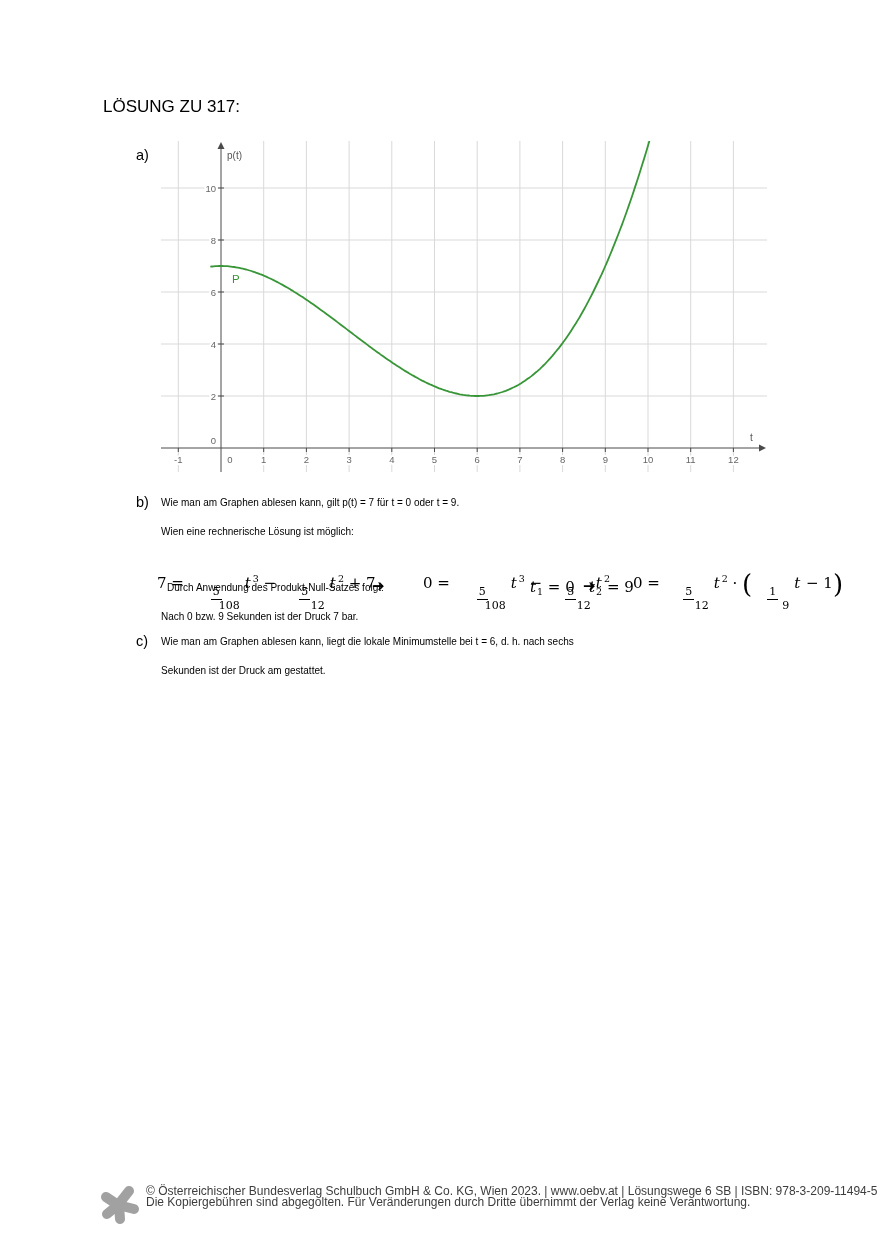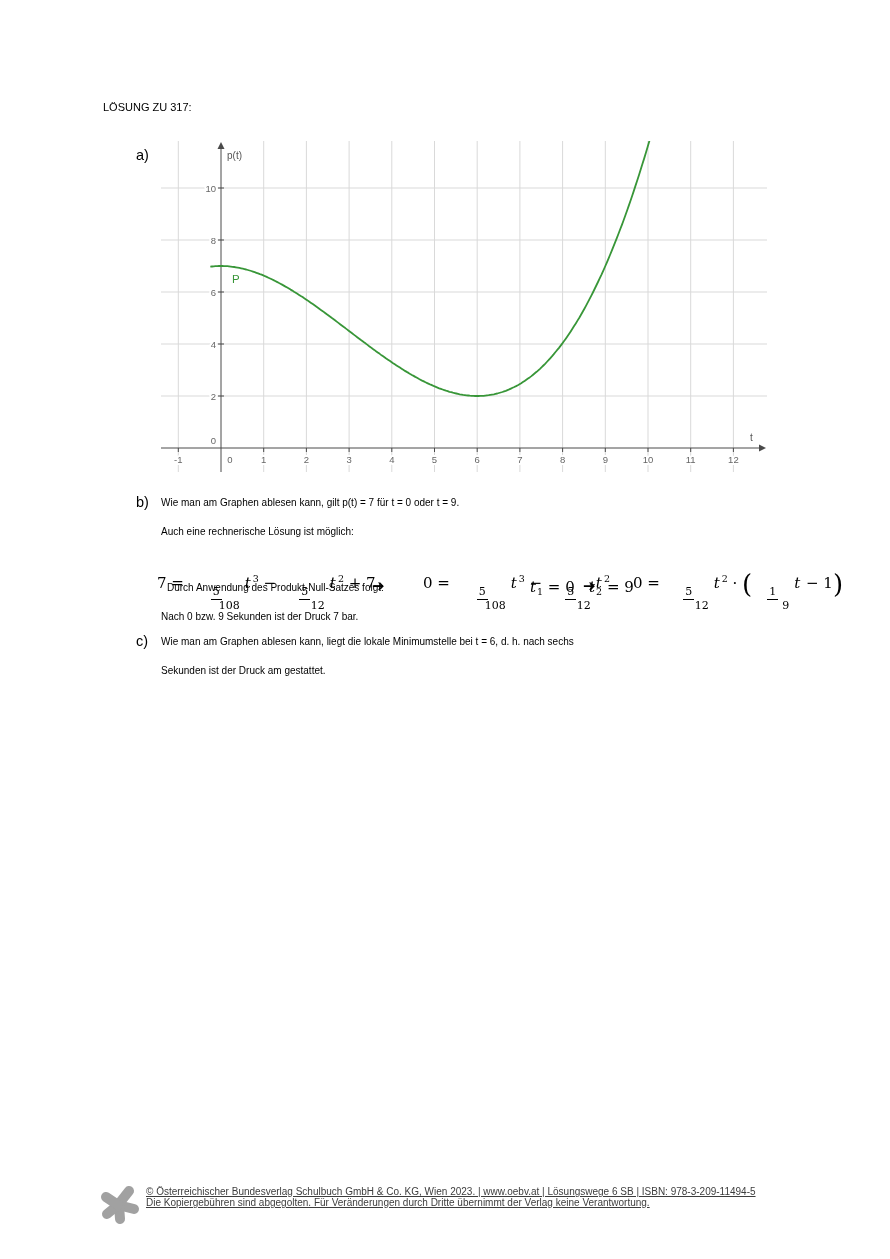--- a/index.html
+++ b/index.html
@@ -1,36 +1,36 @@
 <!DOCTYPE html>
 <html><head>
 <meta charset="utf-8">
 <style>
   html,body{margin:0;padding:0;}
   body{width:890px;height:1259px;position:relative;background:#fff;color:#000;
        font-family:"Liberation Sans",sans-serif;overflow:hidden;}
   .abs{position:absolute;white-space:nowrap;}
-  .title{font-size:11px;line-height:18px;}
+  .title{font-size:17px;line-height:18px;}
   .body{font-size:10px;line-height:17px;}
   .ilabel{font-size:14.5px;line-height:17px;}
   .mathf{font-family:"DejaVu Serif",serif;font-size:15px;color:#000;}
   .mathf i{font-style:italic;padding-right:1px;}
   .mathf sup{font-size:9.5px;vertical-align:6px;margin-left:1px;}
   .mathf sub{font-size:9.5px;vertical-align:-3px;}
   .frac{display:inline-flex;flex-direction:column;align-items:center;vertical-align:-7px;
         font-size:11px;line-height:1.15;margin:0 3px 0 2px;}
   .frac .fn{border-bottom:1px solid #000;padding:0 2px;}
   .frac .fd{padding:0 2px;margin-left:26px;}
   .bigp{font-size:26px;vertical-align:-5px;line-height:0;font-family:"DejaVu Serif",serif;}
   .arrow{font-size:15px;font-weight:bold;font-family:"DejaVu Sans",sans-serif;}
   #graph text{font-family:"Liberation Sans",sans-serif;font-size:9.5px;fill:#666;
               paint-order:stroke;stroke:#fff;stroke-width:4px;stroke-linejoin:round;}
   #graph text.axname{font-size:10px;fill:#555;}
   #graph text.curvelbl{font-size:11.5px;fill:#389638;}
-  .footer-text{font-size:10px;line-height:11px;color:#3d3d3d;text-decoration:underline;}
+  .footer-text{font-size:12px;line-height:11px;color:#3d3d3d;}
 </style>
 </head>
 <body>
 
 <div class="abs title" style="left:103px;top:98px">LÖSUNG ZU 317:</div>
 
 <div class="abs ilabel" style="left:136px;top:147px">a)</div>
 
 <svg id="graph" class="abs" style="left:161px;top:141px" width="606" height="331" viewBox="0 0 606 331">
     <line x1="17.299999999999997" y1="0" x2="17.299999999999997" y2="331" stroke="#d9d9d9" stroke-width="1"></line>
@@ -94,21 +94,21 @@
     <text x="55" y="102.5" text-anchor="end">8</text>
     <text x="55" y="50.5" text-anchor="end">10</text>
     <text x="589" y="300" text-anchor="start" class="axname">t</text>
     <text x="66" y="18" text-anchor="start" class="axname">p(t)</text>
     <path d="M49.3 125.7L51.0 125.5L52.7 125.3L54.4 125.2L56.2 125.1L57.9 125.0L59.6 125.0L61.3 125.0L63.0 125.1L64.7 125.1L66.4 125.2L68.1 125.4L69.8 125.6L71.5 125.8L73.2 126.0L74.9 126.3L76.7 126.6L78.4 126.9L80.1 127.3L81.8 127.7L83.5 128.1L85.2 128.5L86.9 129.0L88.6 129.5L90.3 130.0L92.0 130.6L93.7 131.2L95.4 131.8L97.1 132.4L98.9 133.1L100.6 133.7L102.3 134.4L104.0 135.2L105.7 135.9L107.4 136.7L109.1 137.5L110.8 138.3L112.5 139.1L114.2 140.0L115.9 140.9L117.6 141.8L119.4 142.7L121.1 143.6L122.8 144.6L124.5 145.6L126.2 146.5L127.9 147.5L129.6 148.6L131.3 149.6L133.0 150.7L134.7 151.7L136.4 152.8L138.1 153.9L139.8 155.0L141.6 156.1L143.3 157.3L145.0 158.4L146.7 159.6L148.4 160.7L150.1 161.9L151.8 163.1L153.5 164.3L155.2 165.5L156.9 166.7L158.6 168.0L160.3 169.2L162.1 170.4L163.8 171.7L165.5 173.0L167.2 174.2L168.9 175.5L170.6 176.8L172.3 178.0L174.0 179.3L175.7 180.6L177.4 181.9L179.1 183.2L180.8 184.5L182.5 185.8L184.3 187.1L186.0 188.4L187.7 189.7L189.4 191.0L191.1 192.3L192.8 193.6L194.5 194.9L196.2 196.2L197.9 197.5L199.6 198.8L201.3 200.0L203.0 201.3L204.8 202.6L206.5 203.9L208.2 205.2L209.9 206.4L211.6 207.7L213.3 208.9L215.0 210.2L216.7 211.4L218.4 212.6L220.1 213.9L221.8 215.1L223.5 216.3L225.2 217.5L227.0 218.7L228.7 219.8L230.4 221.0L232.1 222.2L233.8 223.3L235.5 224.4L237.2 225.5L238.9 226.6L240.6 227.7L242.3 228.8L244.0 229.9L245.7 230.9L247.5 231.9L249.2 233.0L250.9 234.0L252.6 234.9L254.3 235.9L256.0 236.8L257.7 237.8L259.4 238.7L261.1 239.6L262.8 240.4L264.5 241.3L266.2 242.1L267.9 242.9L269.7 243.7L271.4 244.4L273.1 245.2L274.8 245.9L276.5 246.6L278.2 247.3L279.9 247.9L281.6 248.5L283.3 249.1L285.0 249.7L286.7 250.2L288.4 250.8L290.2 251.2L291.9 251.7L293.6 252.1L295.3 252.5L297.0 252.9L298.7 253.3L300.4 253.6L302.1 253.9L303.8 254.1L305.5 254.3L307.2 254.5L308.9 254.7L310.6 254.8L312.4 254.9L314.1 255.0L315.8 255.0L317.5 255.0L319.2 254.9L320.9 254.9L322.6 254.8L324.3 254.6L326.0 254.4L327.7 254.2L329.4 253.9L331.1 253.6L332.9 253.3L334.6 252.9L336.3 252.5L338.0 252.0L339.7 251.5L341.4 251.0L343.1 250.4L344.8 249.8L346.5 249.1L348.2 248.4L349.9 247.6L351.6 246.8L353.3 246.0L355.1 245.1L356.8 244.2L358.5 243.2L360.2 242.2L361.9 241.1L363.6 240.0L365.3 238.8L367.0 237.6L368.7 236.4L370.4 235.1L372.1 233.7L373.8 232.3L375.6 230.8L377.3 229.3L379.0 227.8L380.7 226.2L382.4 224.5L384.1 222.8L385.8 221.0L387.5 219.2L389.2 217.3L390.9 215.4L392.6 213.4L394.3 211.3L396.0 209.2L397.8 207.1L399.5 204.9L401.2 202.6L402.9 200.3L404.6 197.9L406.3 195.5L408.0 193.0L409.7 190.4L411.4 187.8L413.1 185.1L414.8 182.4L416.5 179.6L418.3 176.7L420.0 173.8L421.7 170.8L423.4 167.7L425.1 164.6L426.8 161.4L428.5 158.2L430.2 154.9L431.9 151.5L433.6 148.0L435.3 144.5L437.0 141.0L438.7 137.3L440.5 133.6L442.2 129.8L443.9 126.0L445.6 122.1L447.3 118.1L449.0 114.0L450.7 109.9L452.4 105.7L454.1 101.4L455.8 97.1L457.5 92.7L459.2 88.2L461.0 83.6L462.7 79.0L464.4 74.3L466.1 69.5L467.8 64.6L469.5 59.7L471.2 54.7L472.9 49.6L474.6 44.4L476.3 39.2L478.0 33.9L479.7 28.5L481.4 23.0L483.2 17.4L484.9 11.8L486.6 6.1L488.3 0.3L490.0 -5.6" fill="none" stroke="#389638" stroke-width="1.8" stroke-linejoin="round"></path>
     <text x="74.945" y="141.9" text-anchor="middle" class="curvelbl">P</text>
   </svg>
 
 <div class="abs ilabel" style="left:136px;top:494px">b)</div>
 <div class="abs body" style="left:161px;top:494px">Wie man am Graphen ablesen kann, gilt p(t) = 7 für t = 0 oder t = 9.</div>
-<div class="abs body" style="left:161px;top:523px">Auch eine rechnerische Lösung ist möglich:</div>
+<div class="abs body" style="left:161px;top:523px">Wien eine rechnerische Lösung ist möglich:</div>
 
 <div class="abs" style="left:0;top:573px;width:856px;height:32px">
   <span class="abs mathf" style="left:157px;top:0">7 = <span class="frac">
         <span class="fn">5</span>
         <span class="fd">108</span>
       </span><i>t</i><sup>3</sup> − <span class="frac">
         <span class="fn">5</span>
         <span class="fd">12</span>
       </span><i>t</i><sup>2</sup> + 7</span>
   <span class="abs arrow" style="left:372px;top:4px">➔</span>

